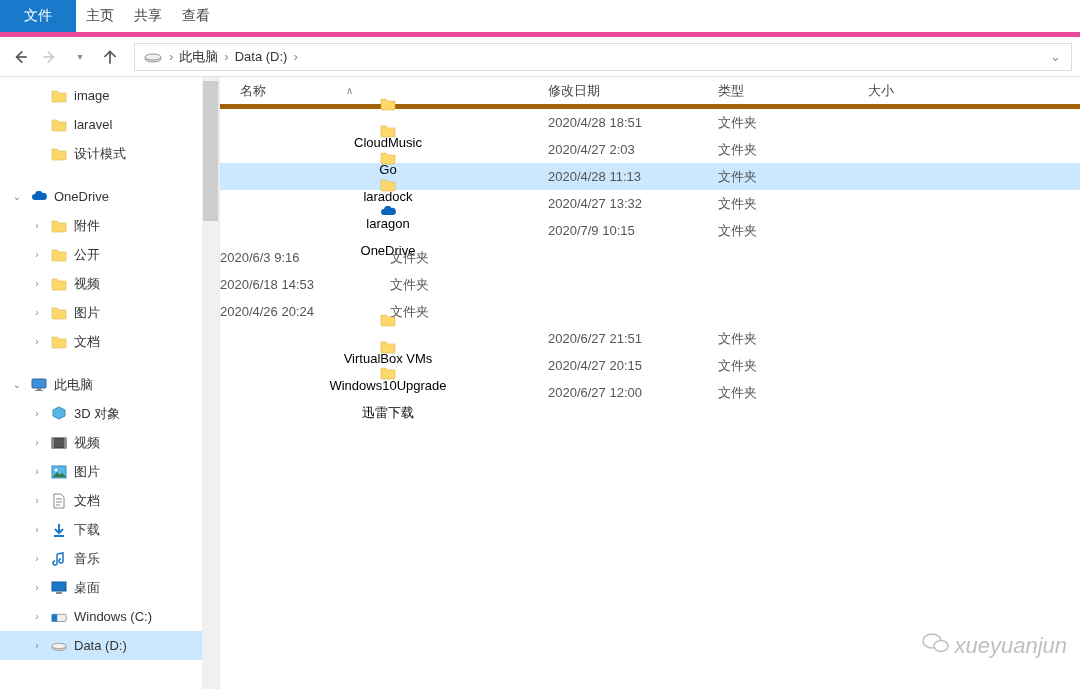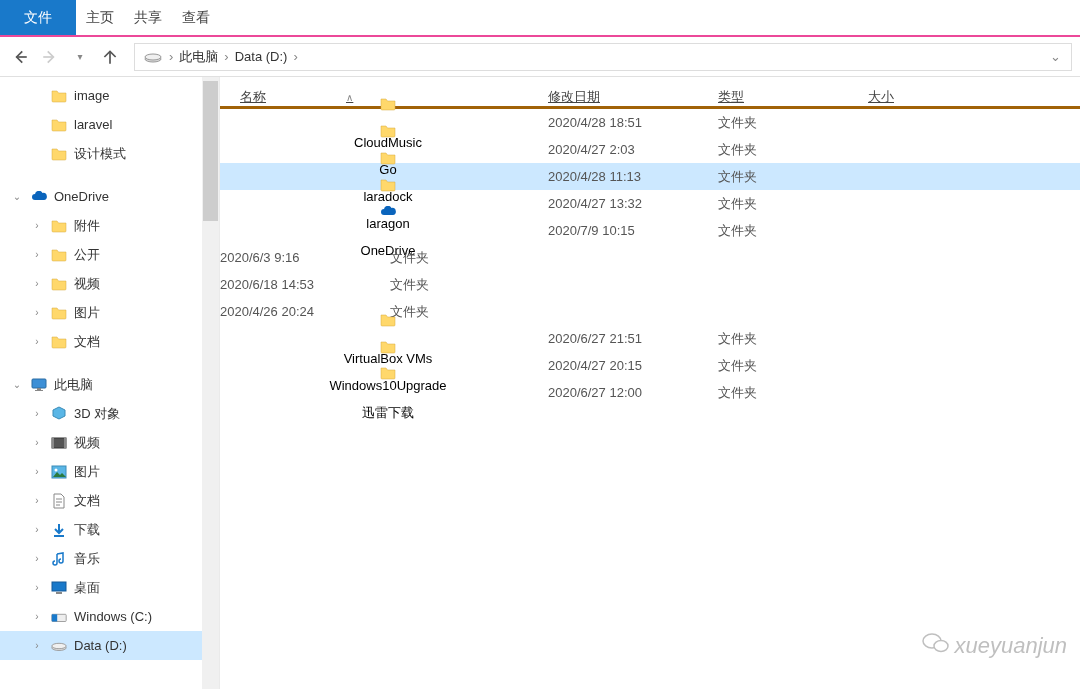--- a/index.html
+++ b/index.html
@@ -1,18 +1,18 @@
 <!DOCTYPE html>
 <html><head>
 <meta charset="utf-8">
 <style>
 * { margin: 0; padding: 0; box-sizing: border-box; font-family: "Microsoft YaHei", "Segoe UI", sans-serif; }
 body { width: 1080px; height: 689px; background: #fff; overflow: hidden; position: relative; font-size: 13px; }
 
-.ribbon-tabs { display: flex; align-items: center; height: 37px; background: #fff; border-bottom: 2px solid #ec4899; }
+.ribbon-tabs { display: flex; align-items: center; height: 37px; background: #fff; border-bottom: 5px solid #ec4899; }
 .ribbon-tab { padding: 0 10px; height: 100%; display: flex; align-items: center; color: #444; cursor: pointer; font-size: 14px; }
 .ribbon-tab.file { background: #1979ca; color: #fff; padding: 0 24px; }
 
 .nav-bar { display: flex; align-items: center; height: 40px; padding: 0 8px; border-bottom: 1px solid #e0e0e0; gap: 6px; }
 .nav-btn { width: 24px; height: 24px; display: flex; align-items: center; justify-content: center; color: #555; cursor: pointer; }
 .nav-btn.disabled { color: #bbb; cursor: default; }
 .addr-bar { flex: 1; display: flex; align-items: center; height: 28px; border: 1px solid #ddd; margin-left: 6px; padding: 0 4px; }
 .addr-seg { display: flex; align-items: center; padding: 0 4px; cursor: pointer; color: #333; }
 .addr-sep { color: #888; padding: 0 2px; }
 .addr-controls { display: flex; align-items: center; padding: 0 6px; gap: 6px; }
@@ -24,21 +24,21 @@
 
 .tree-item { display: flex; align-items: center; height: 29px; padding-left: 10px; cursor: pointer; color: #333; }
 .tree-item.selected { background: #cce8ff; }
 .tree-item.top { padding-left: 10px; }
 .tree-item.lvl1 { padding-left: 30px; }
 .tree-chevron { width: 14px; display: inline-flex; justify-content: center; color: #888; font-size: 10px; }
 .tree-icon { width: 18px; height: 18px; margin: 0 6px; display: inline-flex; align-items: center; justify-content: center; }
 .tree-spacer { width: 14px; }
 
 .content { flex: 1; display: flex; flex-direction: column; }
-.col-headers { display: flex; align-items: flex-end; height: 32px; border-bottom: 3px solid #a16207; color: #444; font-size: 13px; text-decoration: underline; }
+.col-headers { display: flex; align-items: center; height: 32px; border-bottom: 5px solid #a16207; color: #444; font-size: 13px; }
 .col-name { width: 328px; padding-left: 20px; display: flex; align-items: center; gap: 80px; }
 .col-sort { color: #888; font-size: 10px; }
 .col-date { width: 170px; }
 .col-type { width: 150px; }
 .col-size { width: 100px; }
 
 .file-row { display: flex; align-items: center; height: 27px; cursor: pointer; }
 .file-row.selected { background: #cce8ff; }
 .cell-name { width: 328px; padding-left: 8px; display: flex; align-items: center; gap: 22px; flex-direction: column; }
 .cell-date { width: 170px; color: #555; }

